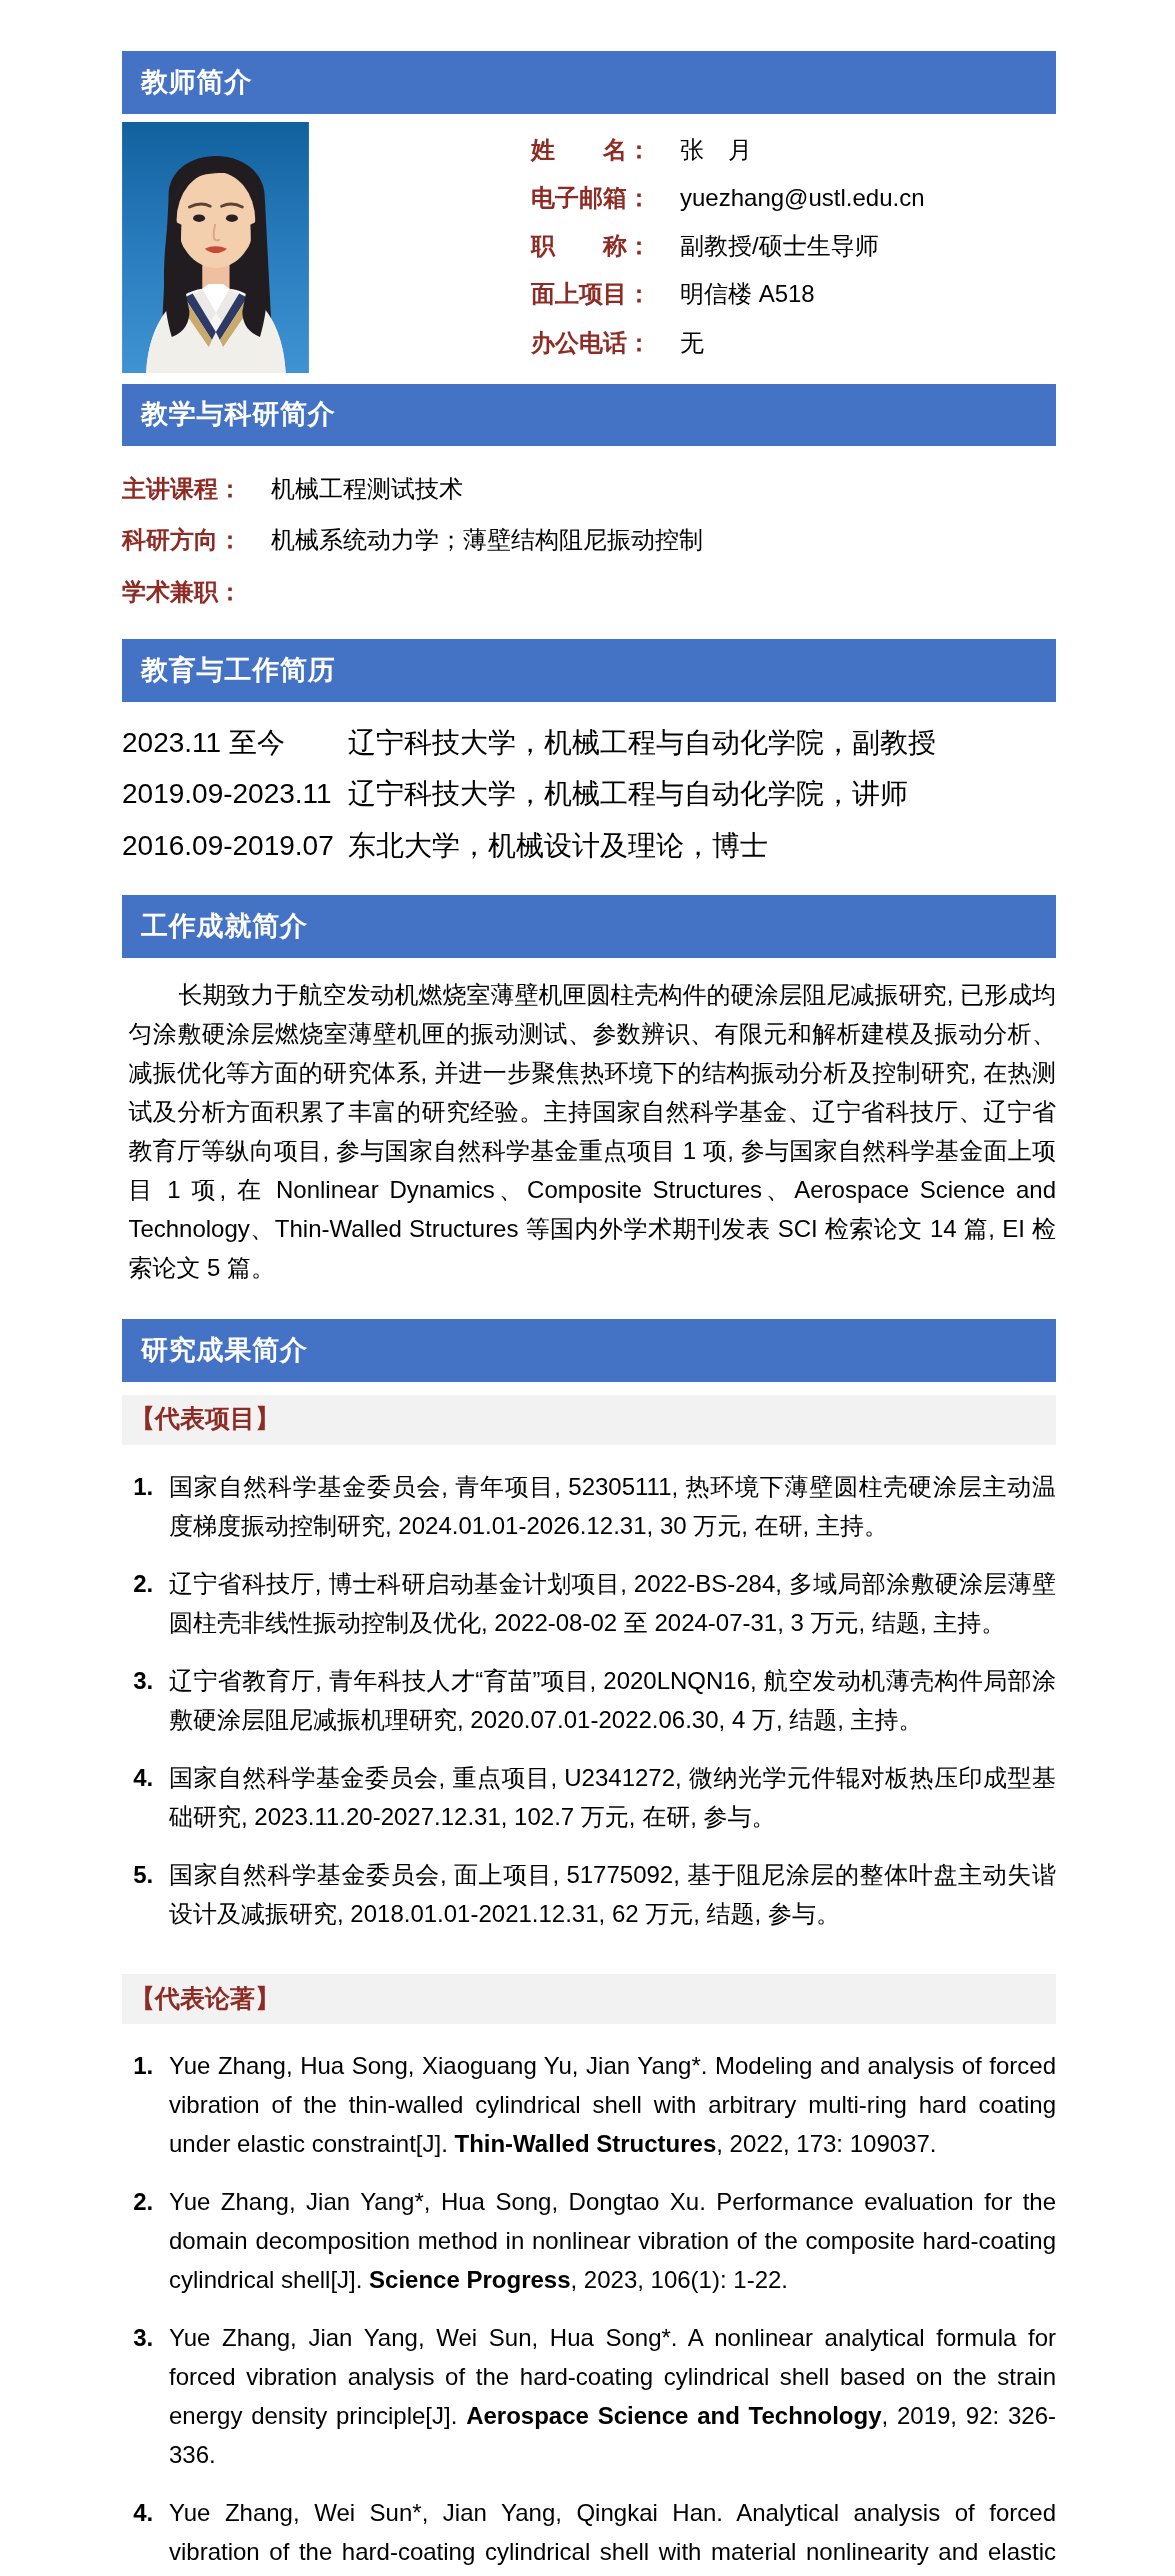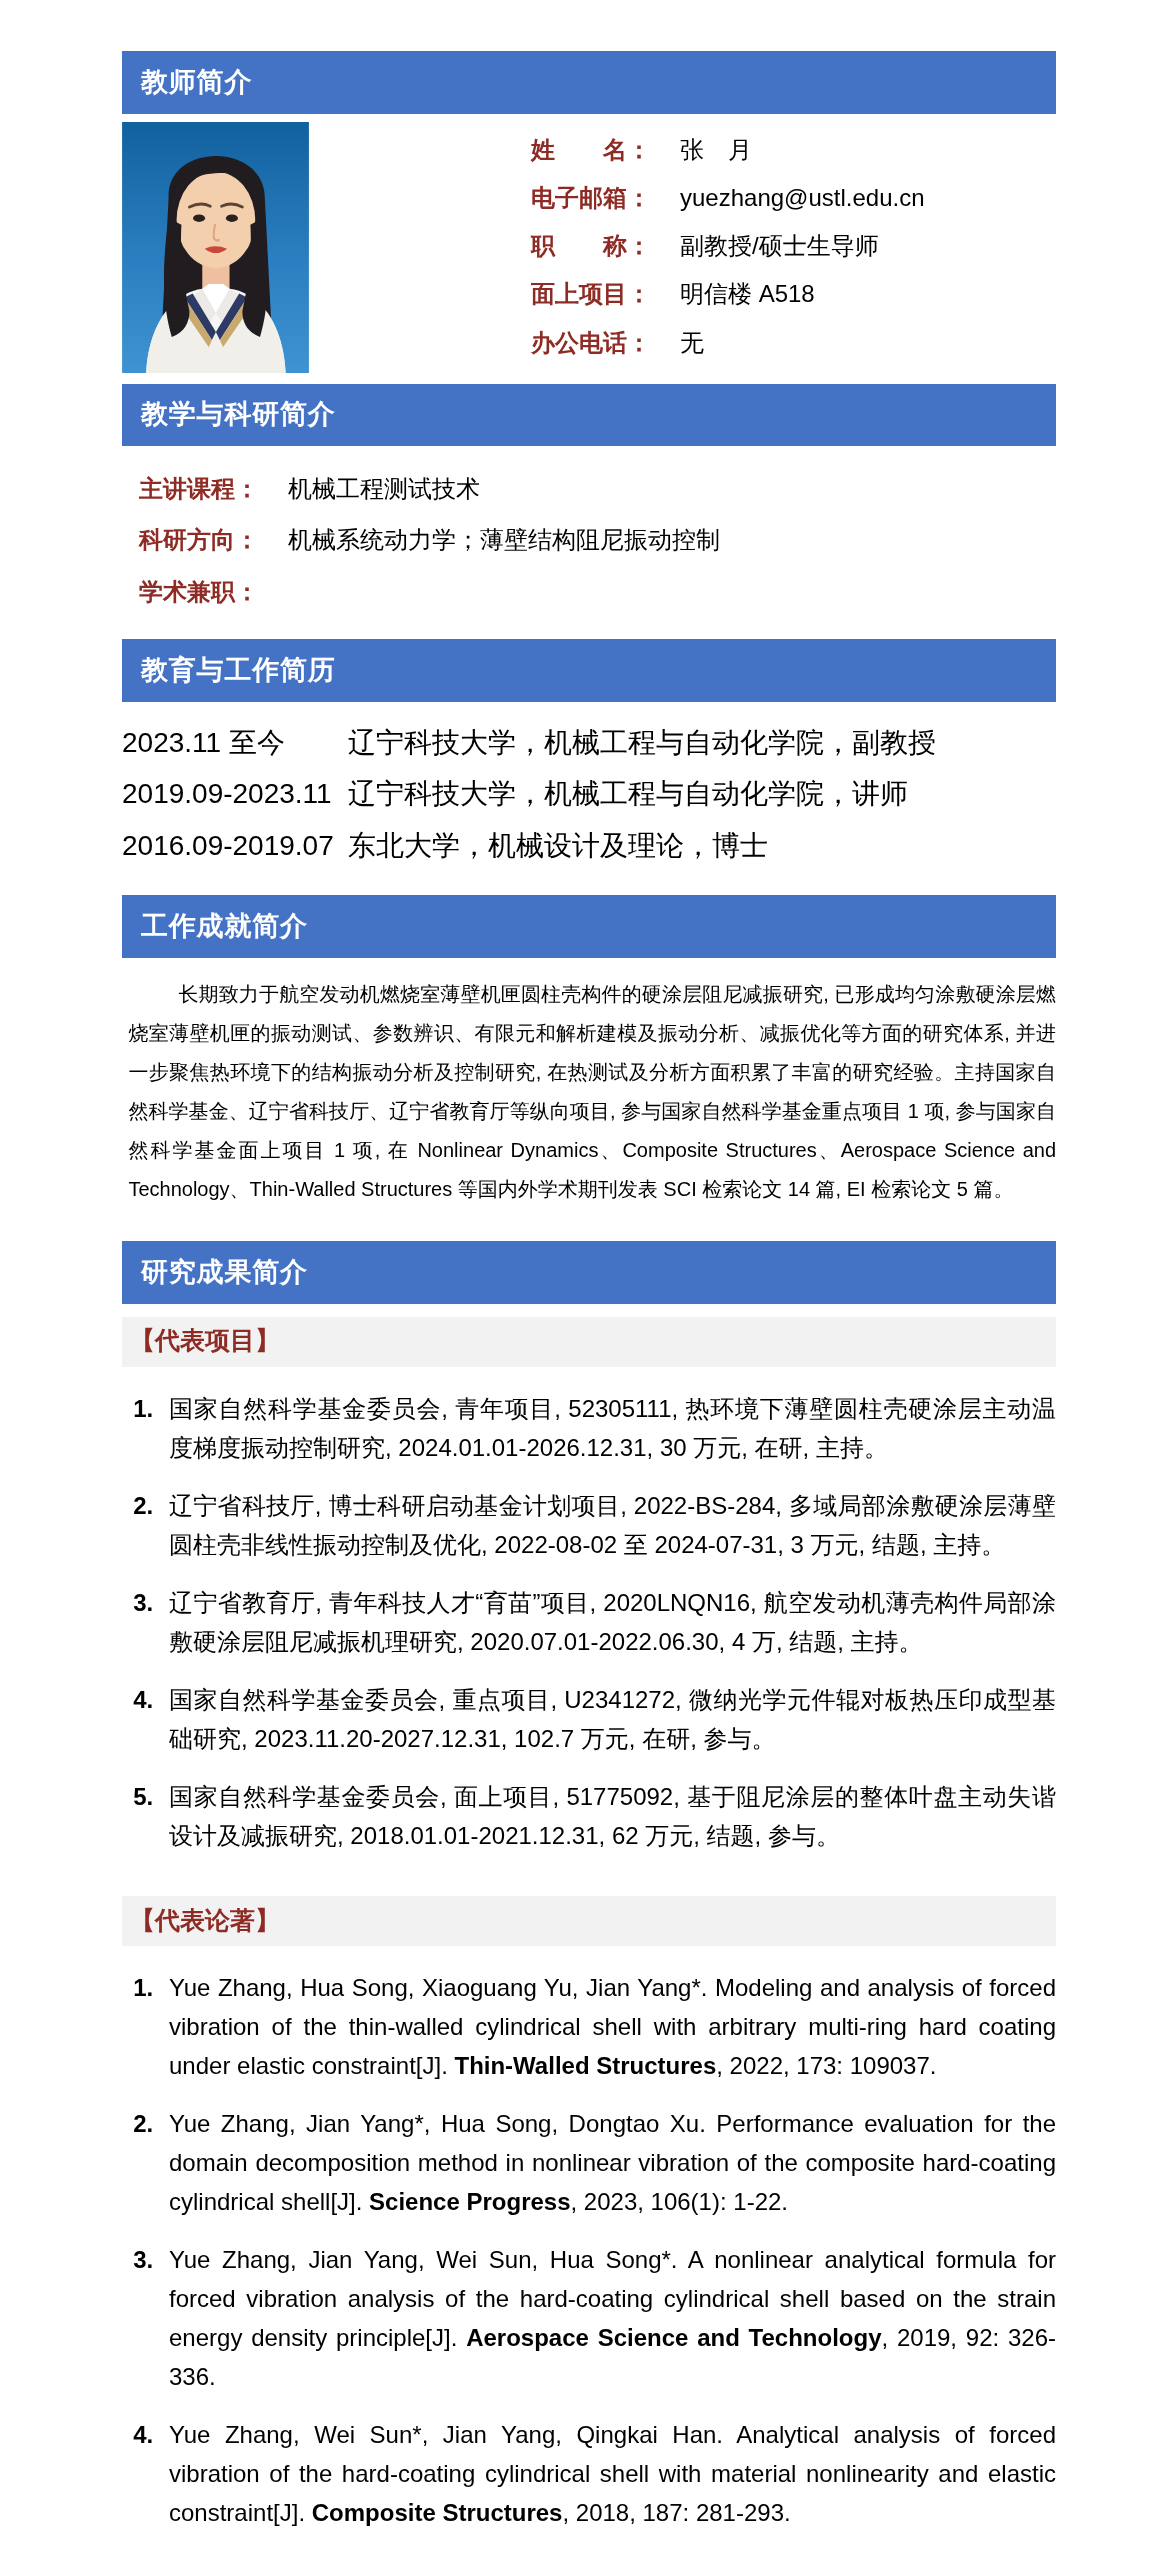--- a/index.html
+++ b/index.html
@@ -41,33 +41,33 @@
     display:flex;flex-direction:column;justify-content:space-between;
     padding:13px 0 14.5px 185px;
     box-sizing:border-box;
   }
   .info-row{display:flex;font-size:24px;line-height:30.5px;}
   .info-label{color:#8e2b24;font-weight:bold;min-width:149px;flex:none;white-space:pre;}
   .info-value{color:#000;}
 
   
   .kv-block{padding:6.4px 0 11.2px 0;}
-  .kv-row{display:flex;font-size:24px;line-height:30.5px;margin:21px 17px;}
+  .kv-row{display:flex;font-size:24px;line-height:30.5px;margin:21px 0;}
   .kv-label{color:#8e2b24;font-weight:bold;min-width:149px;flex:none;}
   .kv-value{color:#000;}
 
   
   .edu-block{padding:4.8px 0 13px 0;}
   .edu-row{display:flex;font-size:28px;line-height:30.5px;margin:21px 0;}
   .edu-period{min-width:226px;flex:none;}
   .edu-detail{flex:1;}
 
   
   .para{
-    font-size:20px;line-height:39px;
+    font-size:24px;line-height:39px;
     text-align:justify;text-indent:50px;
     margin:17.7px 0 32px 6.4px;
   }
 
   
   .num-list{padding:3.2px 0 9.6px 0;}
   .num-item{display:flex;font-size:24px;line-height:39px;margin:19px 0;}
   .num-item .num{font-weight:bold;width:47px;padding-left:11.2px;box-sizing:border-box;flex:none;}
   .num-item .itxt{flex:1;text-align:justify;}
   .journal{font-weight:bold;}

